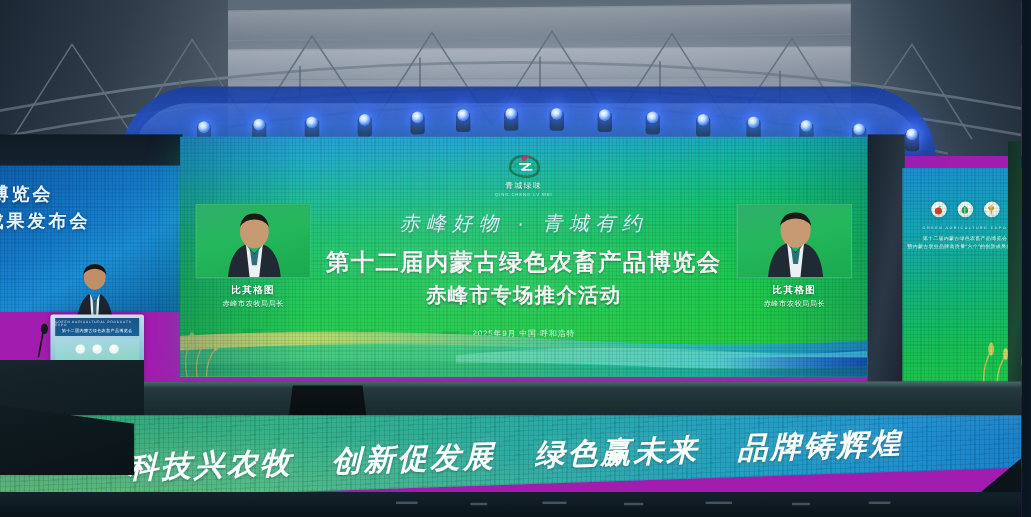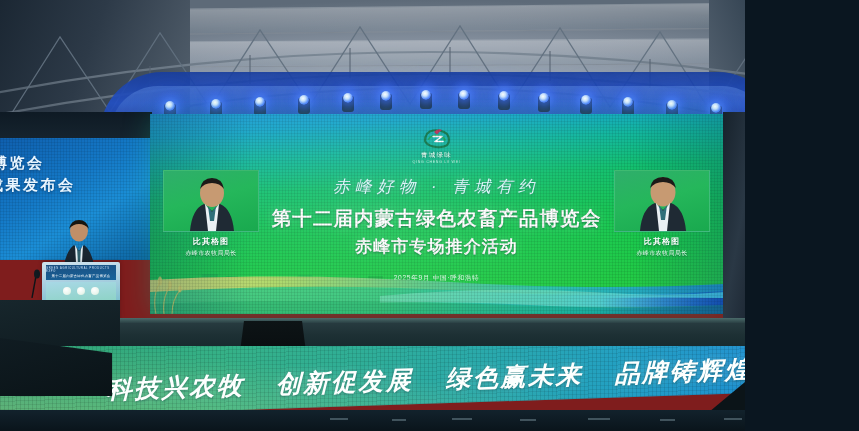--- a/index.html
+++ b/index.html
@@ -5,23 +5,23 @@
   * { box-sizing: border-box; margin: 0; padding: 0; }
   html, body {
     width: 859px; height: 431px;
     overflow: hidden;
     background: #0a1620;
     font-family: "Liberation Sans", sans-serif;
   }
 
   #stage-scene {
     position: relative;
-    width: 745px; height: 431px;
-    overflow: hidden;
-    background: #7f1d1d;
+    width: 851px; height: 431px;
+    overflow: hidden;
+    background: #a21caf;
   }
 
   
   .venue-roof {
     position: absolute; left: 0; top: 0; width: 859px; height: 130px;
     background:
       radial-gradient(ellipse 620px 150px at 430px 150px, #c3cbd2 0%, #a7b3bd 40%, #8792a0 70%, #5d6a78 100%);
     overflow: hidden;
   }
   .roof-dark-left {

